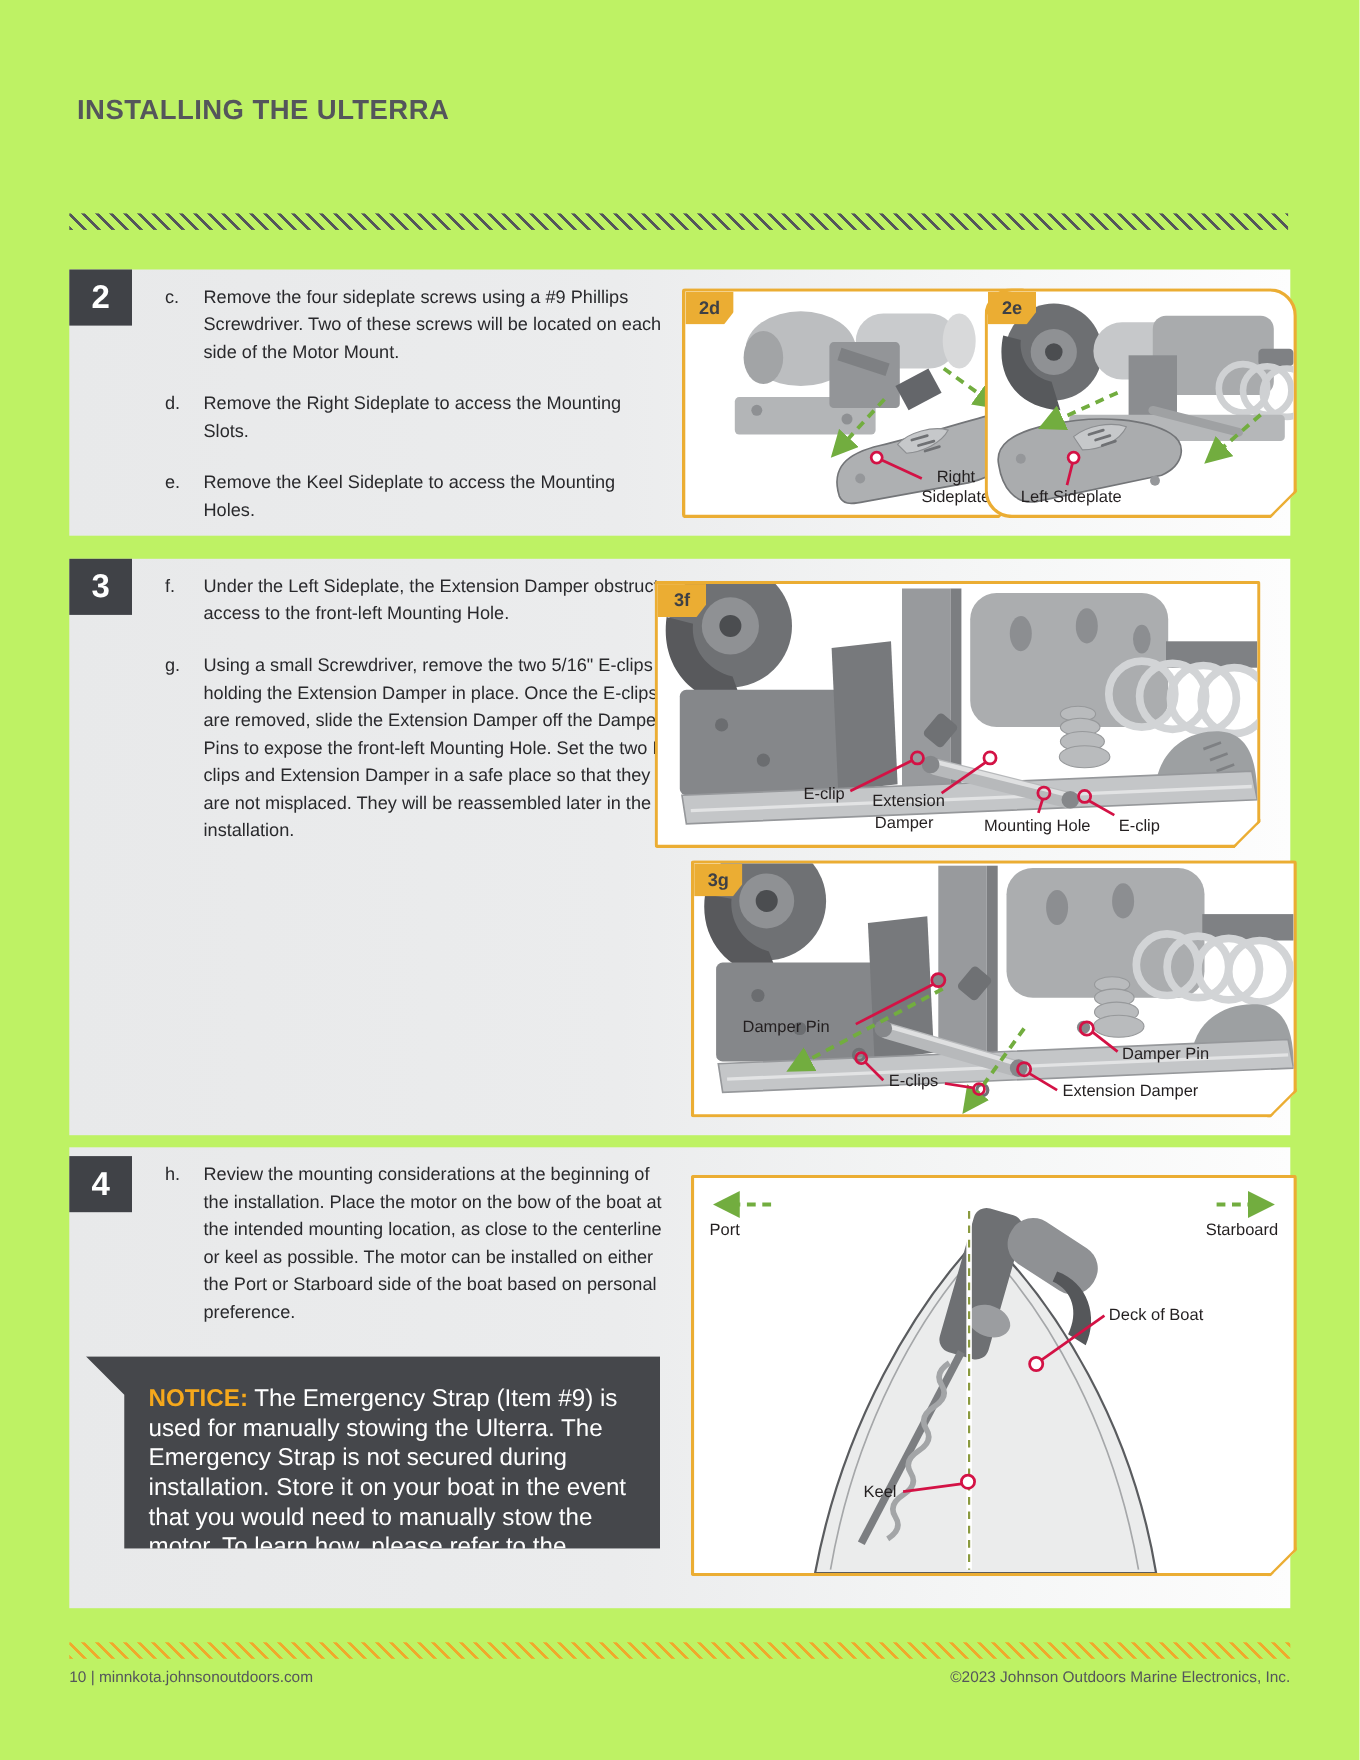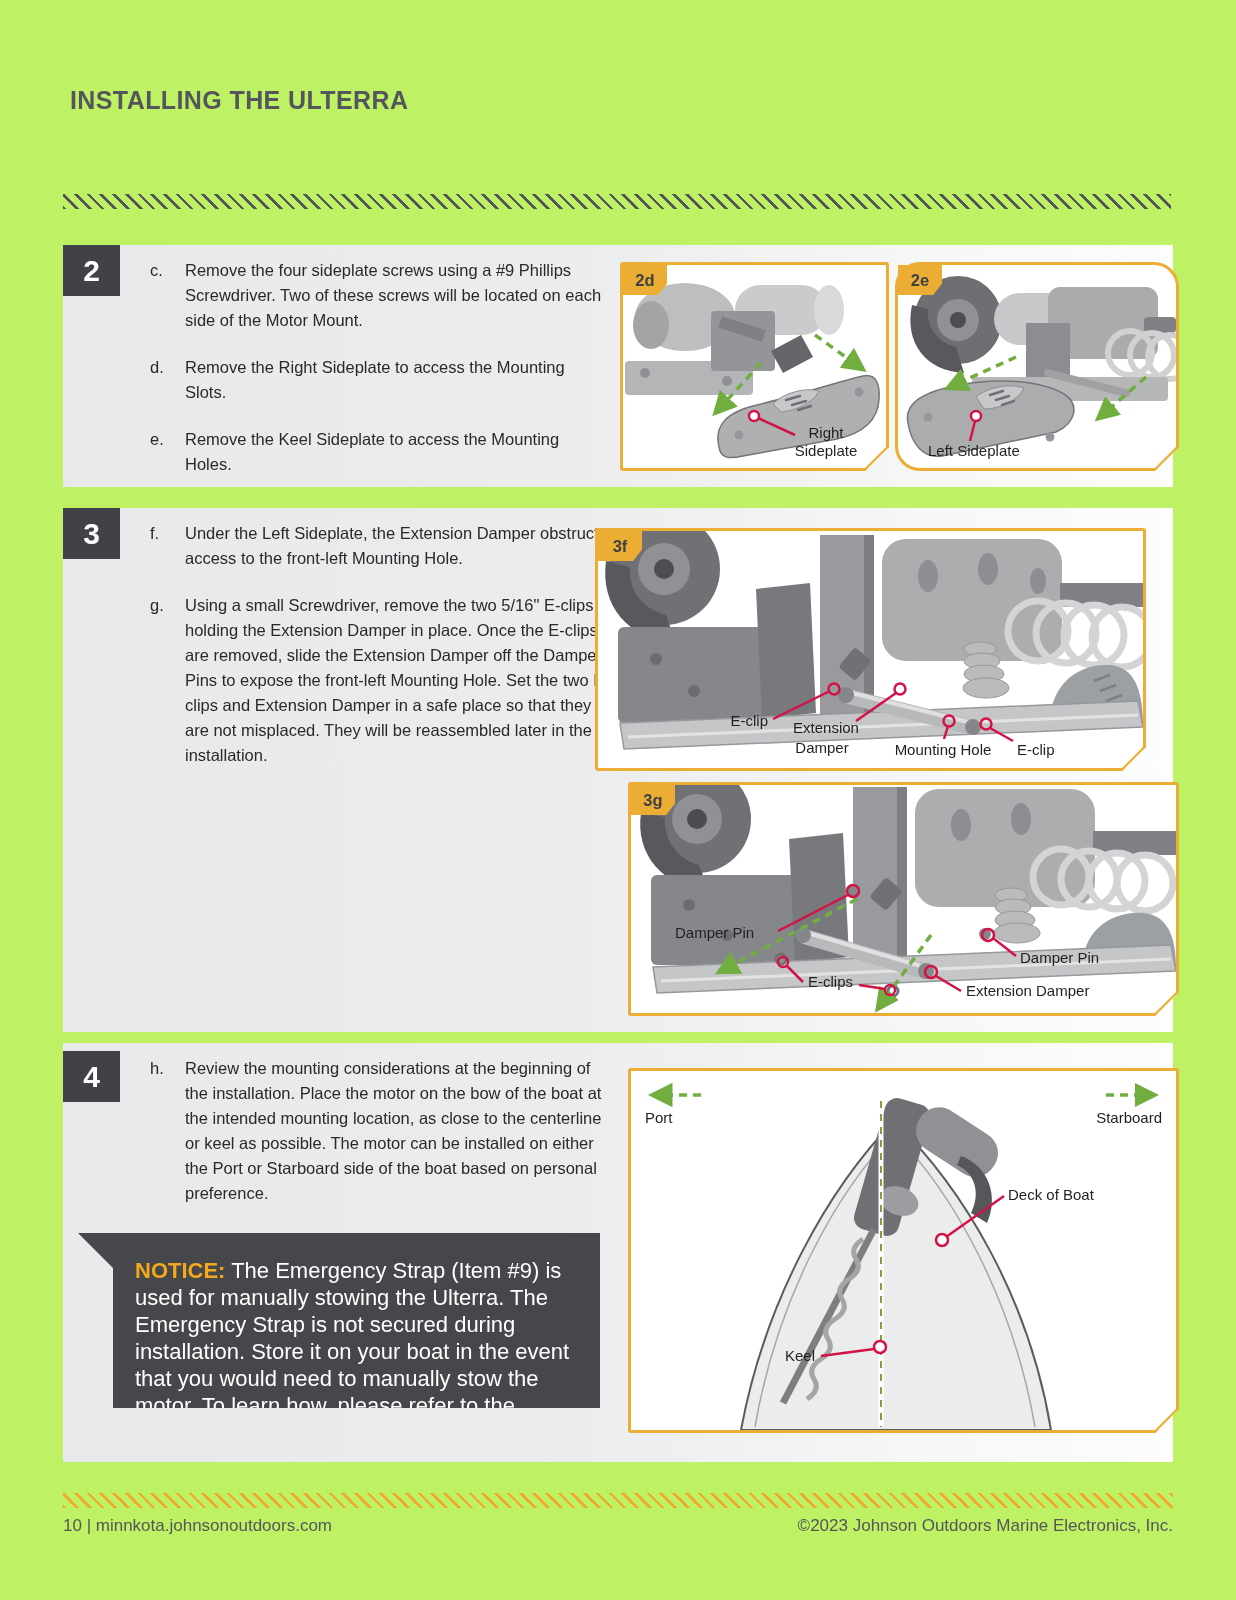--- a/index.html
+++ b/index.html
@@ -30,35 +30,35 @@
   .step .letter{flex:0 0 35px;font-size:16.5px;color:#29292c;line-height:25px;}
   .step .text{margin:0;width:425px;font-size:16.5px;color:#29292c;line-height:25px;}
 
   .fig{position:absolute;background:#fff;border:3px solid #EBAD33;border-radius:3px;
        clip-path:polygon(0 0,100% 0,100% calc(100% - 24px),calc(100% - 24px) 100%,0 100%);}
   .fig::after{content:"";position:absolute;width:38px;height:5px;background:#EBAD33;
        right:-10px;bottom:6px;transform:rotate(-45deg);}
   .figtag{position:absolute;left:0;top:0;width:44px;height:30px;background:#EBAD33;color:#3E4045;
        font-weight:bold;font-size:16.5px;display:flex;align-items:center;justify-content:center;
        clip-path:polygon(0 0,100% 0,100% 62%,80% 100%,0 100%);z-index:5;}
-  #fig2d{left:557px;top:17px;width:263px;height:203px;}
+  #fig2d{left:557px;top:17px;width:263px;height:203px;padding-left:43px;}
   #fig2e{left:832px;top:17px;width:278px;height:203px;border-radius:25px;}
   #fig3f{left:532px;top:20px;width:545px;height:237px;}
   #fig3g{left:565px;top:274px;width:545px;height:228px;}
   #fig4 {left:565px;top:25px;width:545px;height:359px;}
   .fig svg{display:block;width:100%;height:100%;}
   .fig svg text{font-family:"Liberation Sans",sans-serif;font-size:15px;fill:#231f20;}
 
   .notice{position:absolute;left:15px;top:190px;width:522px;height:175px;background:#45474B;
           color:#fff;box-sizing:border-box;padding:24px 22px 0 57px;font-size:22px;line-height:27px;
           clip-path:polygon(0 0,100% 0,100% 100%,6.7% 100%,6.7% 20%,0 0);}
   .notice-label{color:#F5A81C;font-weight:bold;}
 
   .footer{position:absolute;left:63px;right:63px;top:1516px;display:flex;
-          justify-content:space-between;font-size:17px;color:#54565B;}
+          justify-content:space-between;font-size:14px;color:#54565B;}
 </style>
 </head>
 <body>
 
 <div class="page">
 
   <h1 class="title">INSTALLING THE ULTERRA</h1>
   <div class="hatch hatch-top"></div>
 
   <section class="sec" id="sec2">

